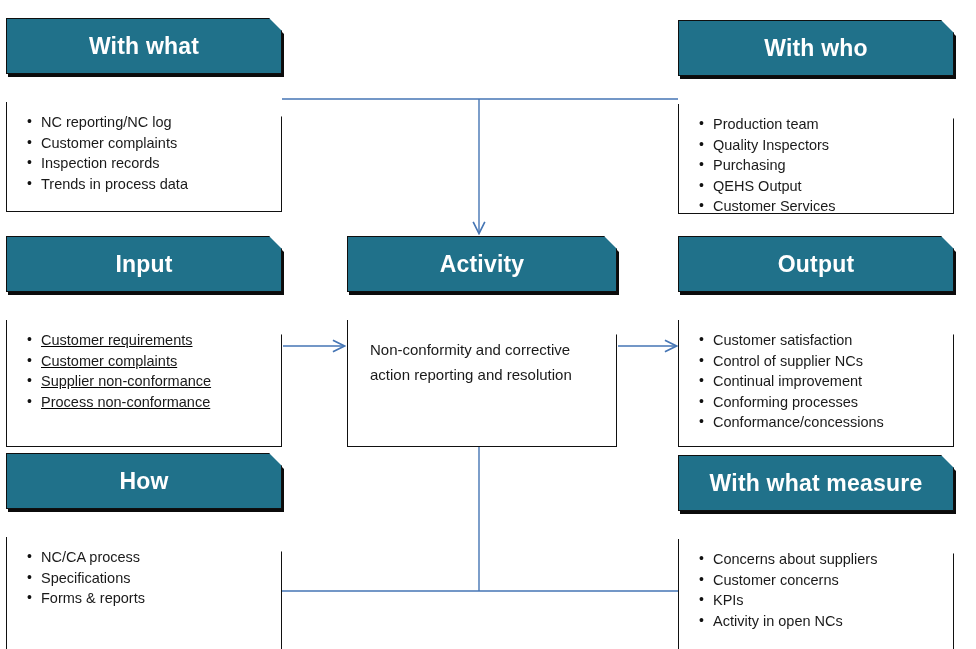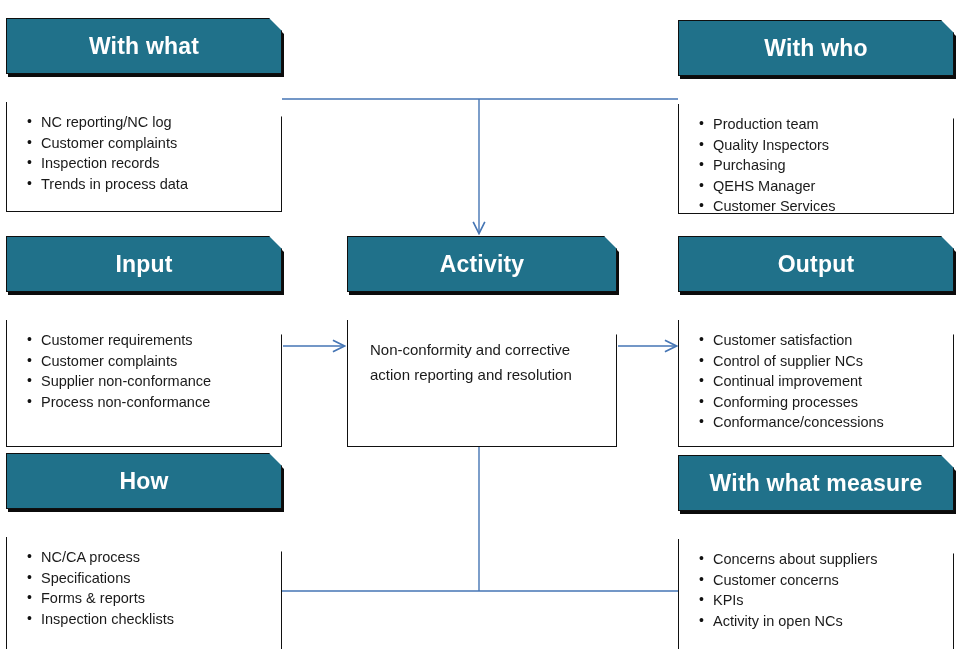--- a/index.html
+++ b/index.html
@@ -105,21 +105,21 @@
   }
 
   
   #node-with-what     { left: 6px;   top: 18px;  width: 276px; }
   #node-with-what .node-body    { height: 110px; }
 
   #node-with-who      { left: 678px; top: 20px;  width: 276px; }
   #node-with-who .node-body     { height: 110px; }
 
   #node-input         { left: 6px;   top: 236px; width: 276px; }
-  #node-input .node-body        { height: 127px; }
+  #node-input .node-body        { height: 127px; text-decoration: underline; }
 
   #node-activity      { left: 347px; top: 236px; width: 270px; }
   #node-activity .node-body     { height: 127px; }
 
   #node-output        { left: 678px; top: 236px; width: 276px; }
   #node-output .node-body       { height: 127px; }
 
   #node-how           { left: 6px;   top: 453px; width: 276px; }
   #node-how .node-body          { height: 115px; }
 
@@ -169,21 +169,21 @@
   <div class="node" id="node-with-who">
     <div class="node-header-wrap">
       <div class="node-header-shadow"></div>
       <div class="node-header">With who</div>
     </div>
     <div class="node-body">
       <ul class="bullets">
         <li>Production team</li>
         <li>Quality Inspectors</li>
         <li>Purchasing</li>
-        <li>QEHS Manager</li>
+        <li>QEHS Output</li>
         <li>Customer Services</li>
       </ul>
     </div>
   </div>
 
   <div class="node" id="node-input">
     <div class="node-header-wrap">
       <div class="node-header-shadow"></div>
       <div class="node-header">Input</div>
     </div>
@@ -226,21 +226,20 @@
   <div class="node" id="node-how">
     <div class="node-header-wrap">
       <div class="node-header-shadow"></div>
       <div class="node-header">How</div>
     </div>
     <div class="node-body">
       <ul class="bullets">
         <li>NC/CA process</li>
         <li>Specifications</li>
         <li>Forms &amp; reports</li>
-        <li>Inspection checklists</li>
       </ul>
     </div>
   </div>
 
   <div class="node" id="node-measure">
     <div class="node-header-wrap">
       <div class="node-header-shadow"></div>
       <div class="node-header">With what measure</div>
     </div>
     <div class="node-body">

